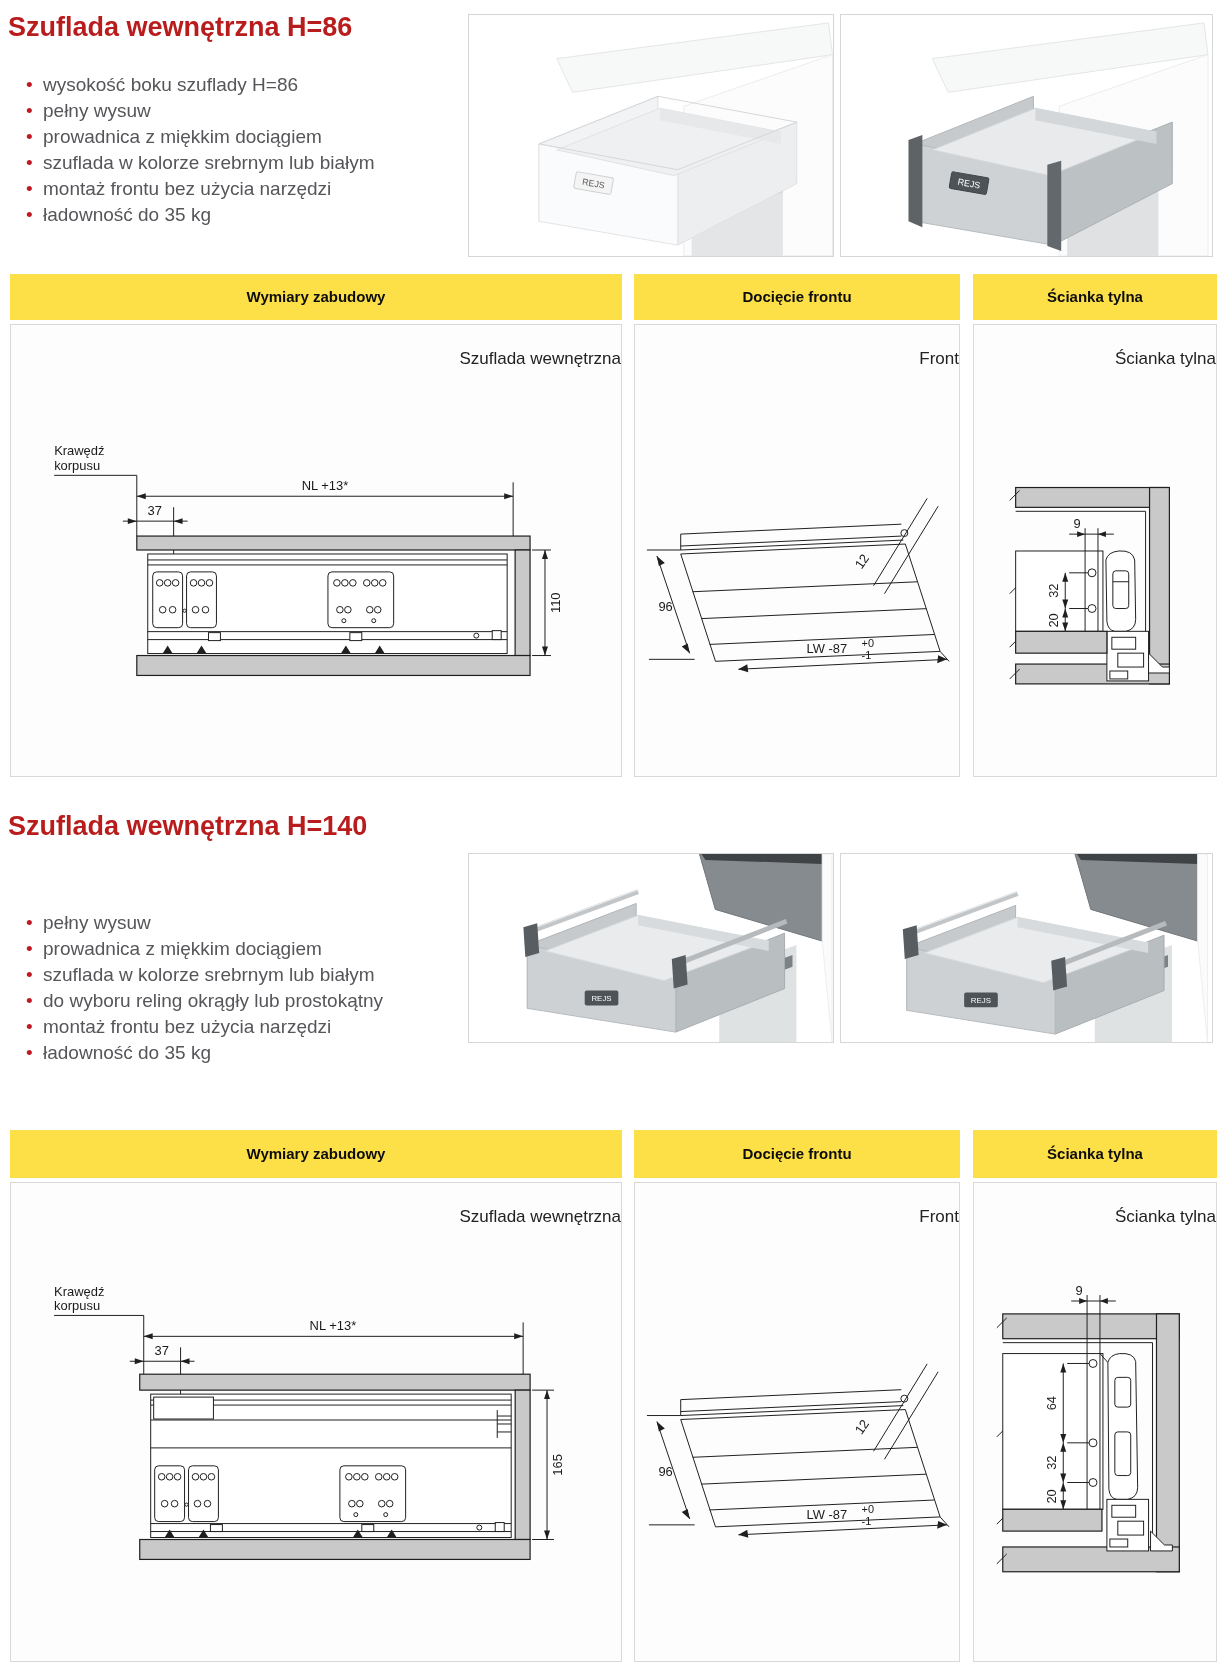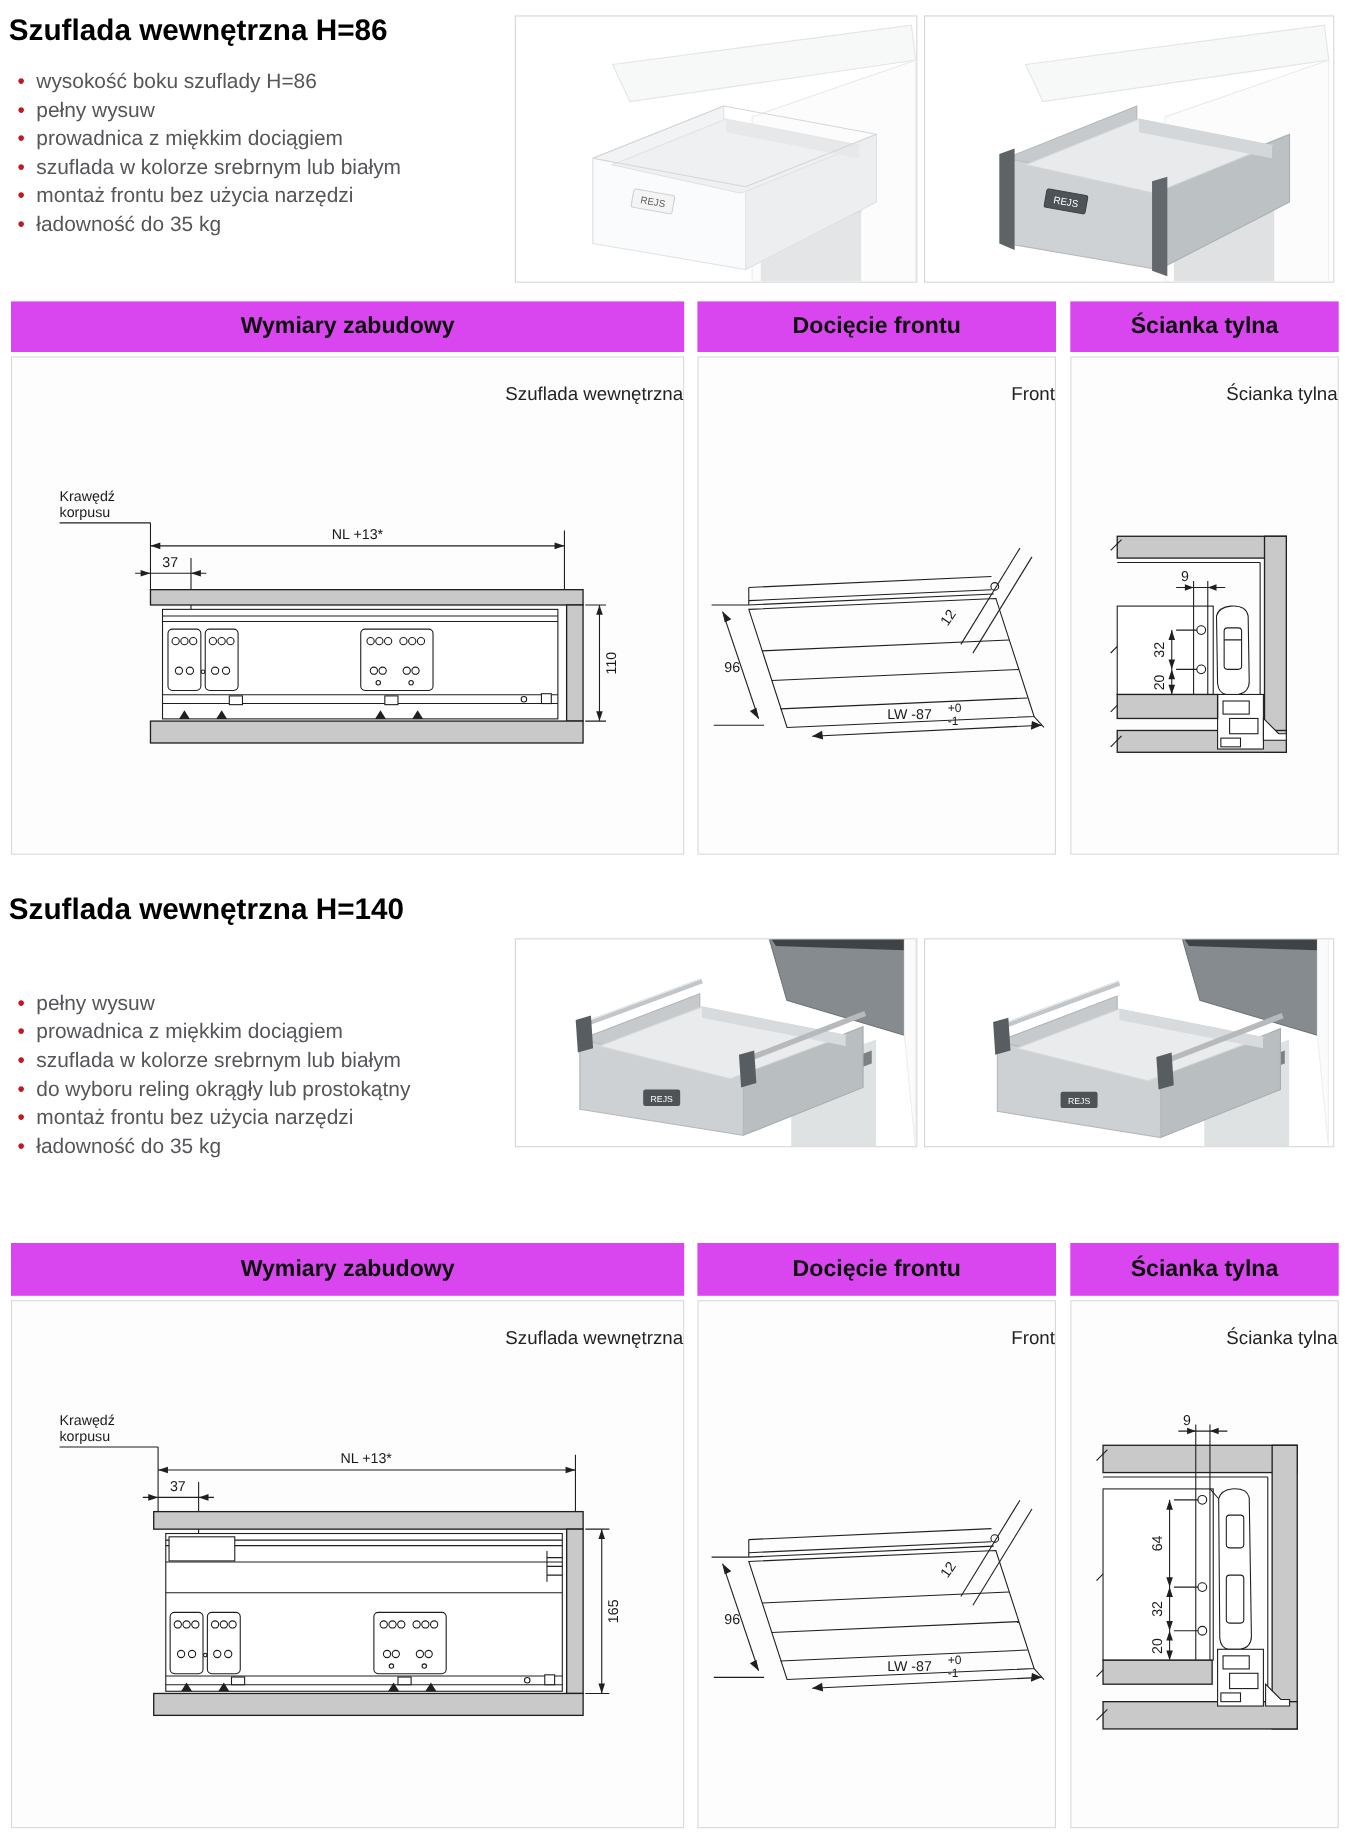--- a/index.html
+++ b/index.html
@@ -1,27 +1,27 @@
 <!DOCTYPE html>
 <html><head>
 <meta charset="utf-8">
 <style>
   html,body{margin:0;padding:0;background:#fff}
   .page{position:relative;width:1225px;height:1678px;background:#fff;overflow:hidden;
         font-family:"Liberation Sans",sans-serif}
   .abs{position:absolute}
-  .sec-title{font-size:27px;font-weight:bold;color:#000000;letter-spacing:0}
-  ul.bullets{list-style:none;margin:4px;padding:0}
+  .sec-title{font-size:27px;font-weight:bold;color:#b91c1c;letter-spacing:0}
+  ul.bullets{list-style:none;margin:14px;padding:0}
   ul.bullets li{position:relative;padding-left:19px;height:26px;line-height:26px;
       font-size:19px;color:#56565a}
   ul.bullets li::before{content:"\2022";position:absolute;left:2px;top:0;
       color:#c31722;font-size:19px}
   .photo{background:#fff;border:1px solid #d6d6d6;box-sizing:border-box}
-  .thead{background:#d946ef;text-align:center;font-weight:bold;color:#0d0d0d;
-      font-size:21px;box-sizing:border-box}
+  .thead{background:#fde047;text-align:center;font-weight:bold;color:#0d0d0d;
+      font-size:15px;box-sizing:border-box}
   .thead.h46{line-height:46px;height:46px}
   .thead.h48{line-height:48px;height:48px}
   .panel{background:#fdfdfd;border:1px solid #d9d9d9;box-sizing:border-box}
   .panel-label{position:absolute;left:0;right:0;top:24px;text-align:right;
       font-size:17px;color:#222}
   .drawing{position:absolute;left:0;top:0;width:100%;height:100%}
   svg text{font-family:"Liberation Sans",sans-serif}
   .dim{font-size:13px;fill:#1a1a1a}
   .dims{font-size:11px;fill:#1a1a1a}
   .ln{stroke:#1f1f1f;stroke-width:1;fill:none}

